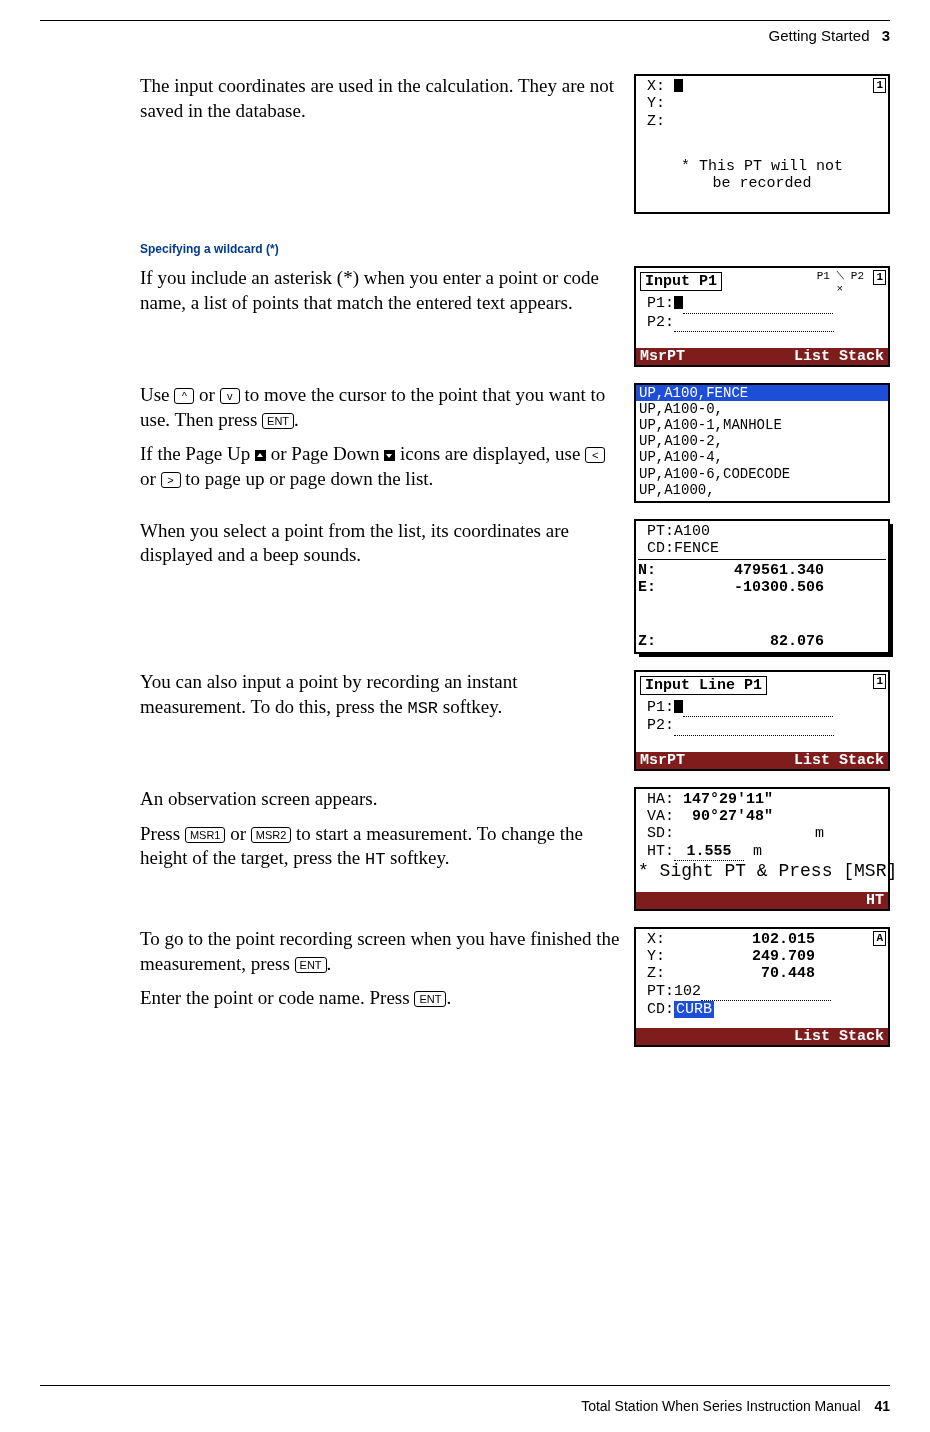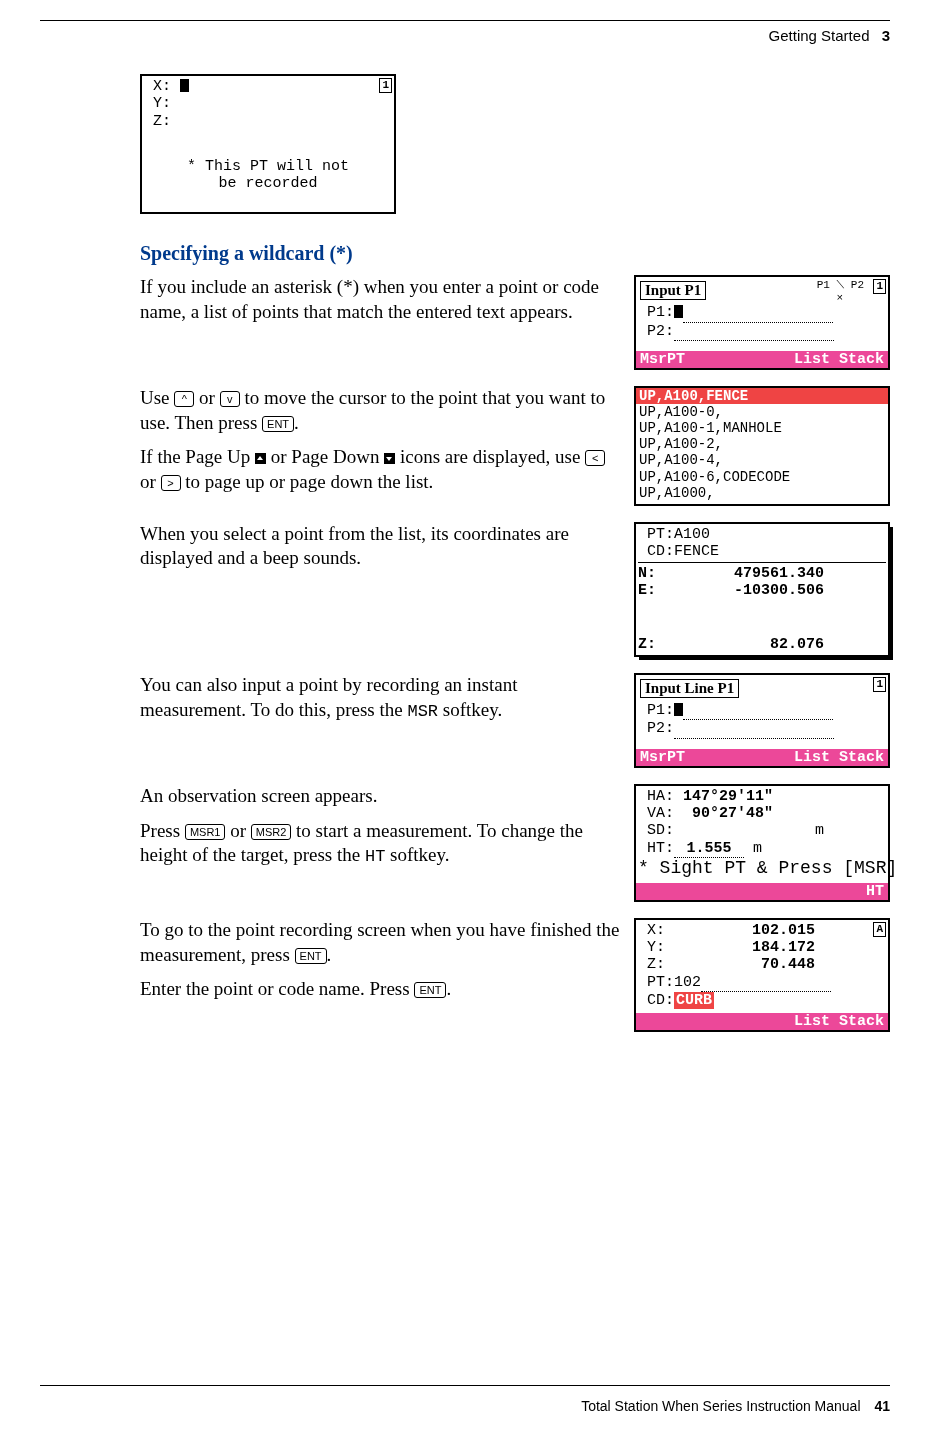--- a/index.html
+++ b/index.html
@@ -40,24 +40,24 @@
   .text-col {
     flex: 1 1 auto;
     font-size: 19px;
     line-height: 1.3;
   }
   .screen-col {
     width: 256px;
     flex: 0 0 256px;
   }
   h3.section-heading {
-    font-family: Liberation Serif, serif;
+    font-family: Liberation Sans, sans-serif;
     font-weight: bold;
     color: #003a8c;
-    font-size: 20px;
+    font-size: 12px;
     margin: 28px 0 10px 0;
   }
   .key {
     display: inline-block;
     border: 1px solid #000;
     border-radius: 3px;
     font-family: Arial, Helvetica, sans-serif;
     font-size: 11px;
     padding: 0px 4px;
     min-width: 10px;
@@ -86,36 +86,34 @@
     font-size: 15px;
     line-height: 1.15;
     background: #fff;
     box-sizing: border-box;
     padding: 2px;
     position: relative;
   }
   .lcd .line { white-space: pre; }
   .lcd .bold { font-weight: bold; }
   .lcd .inv {
-    background: #ef4444; color: #fff; display: inline-block;
+    background: #1d4ed8; color: #fff; display: inline-block;
     padding: 0 2px;
-    font-weight: bold;
   }
   .lcd .bottom-bar {
-    background: #ec4899; color: #fff;
+    background: #7f1d1d; color: #fff;
     display: flex; justify-content: space-between;
     font-weight: bold;
     padding: 0 4px;
-    margin: 4px -2px -2px -2px;
+    margin: 10px -2px -2px -2px;
   }
   .lcd .bottom-bar span{white-space:pre;}
   .lcd .title-box{
     border:1px solid #000; display:inline-block; padding:0 4px; font-weight:bold;
     margin:2px 0 4px 2px;
-    font-family:Liberation Serif, serif;
   }
   .lcd hr.div{border:none; border-top:1px solid #000; margin:2px 0;}
   .lcd .right-badge{
     position:absolute; top:2px; right:2px; font-size:11px; font-weight:bold;
     border:1px solid #000; padding:0 2px; background:#fff;
   }
   .lcd .cursor{
     display:inline-block; width:9px; height:13px; background:#000; vertical-align:-2px;
   }
   .lcd .dotted{
@@ -150,20 +148,21 @@
 <div class="page">
   <div class="topbar"></div>
   <div class="header-row">
     <span>Getting Started</span>
     <b>3</b>
   </div>
 
   <div class="content">
 
     <div class="row">
+      <div class="text-col">The input coordinates are used in the calculation. They are not saved in the database.</div>
       <div class="screen-col">
         <div class="lcd" style="height:140px;">
           <span class="right-badge">1</span>
           <div class="line"> <span>X:</span> <span class="cursor"></span></div>
           <div class="line"> <span>Y:</span></div>
           <div class="line"> <span>Z:</span></div>
           <div style="height:28px;"></div>
           <div class="line" style="text-align:center;">* This PT will not</div>
           <div class="line" style="text-align:center;">be recorded</div>
         </div>
@@ -270,21 +269,21 @@
     <div class="row">
       <div class="text-col">
         <span>To go to the point recording screen when you have finished the measurement, press </span><span class="key">ENT</span><span>.</span>
         <div style="height:10px;"></div>
         <span>Enter the point or code name. Press </span><span class="key">ENT</span><span>.</span>
       </div>
       <div class="screen-col">
         <div class="lcd">
           <span class="right-badge">A</span>
           <div class="line"> <span>X:</span><span style="display:inline-block;width:150px;text-align:right;font-weight:bold;"><b>102.015</b></span></div>
-          <div class="line"> <span>Y:</span><span style="display:inline-block;width:150px;text-align:right;"><b>184.172</b></span></div>
+          <div class="line"> <span>Y:</span><span style="display:inline-block;width:150px;text-align:right;"><b>249.709</b></span></div>
           <div class="line"> <span>Z:</span><span style="display:inline-block;width:150px;text-align:right;"><b>70.448</b></span></div>
           <div class="line"> <span>PT:102</span><span class="dotted" style="width:130px;">&nbsp;</span></div>
           <div class="line"> <span>CD:</span><span class="inv">CURB</span></div>
           <div class="bottom-bar">
             <span></span>
             <span>List Stack</span>
           </div>
         </div>
       </div>
     </div>

